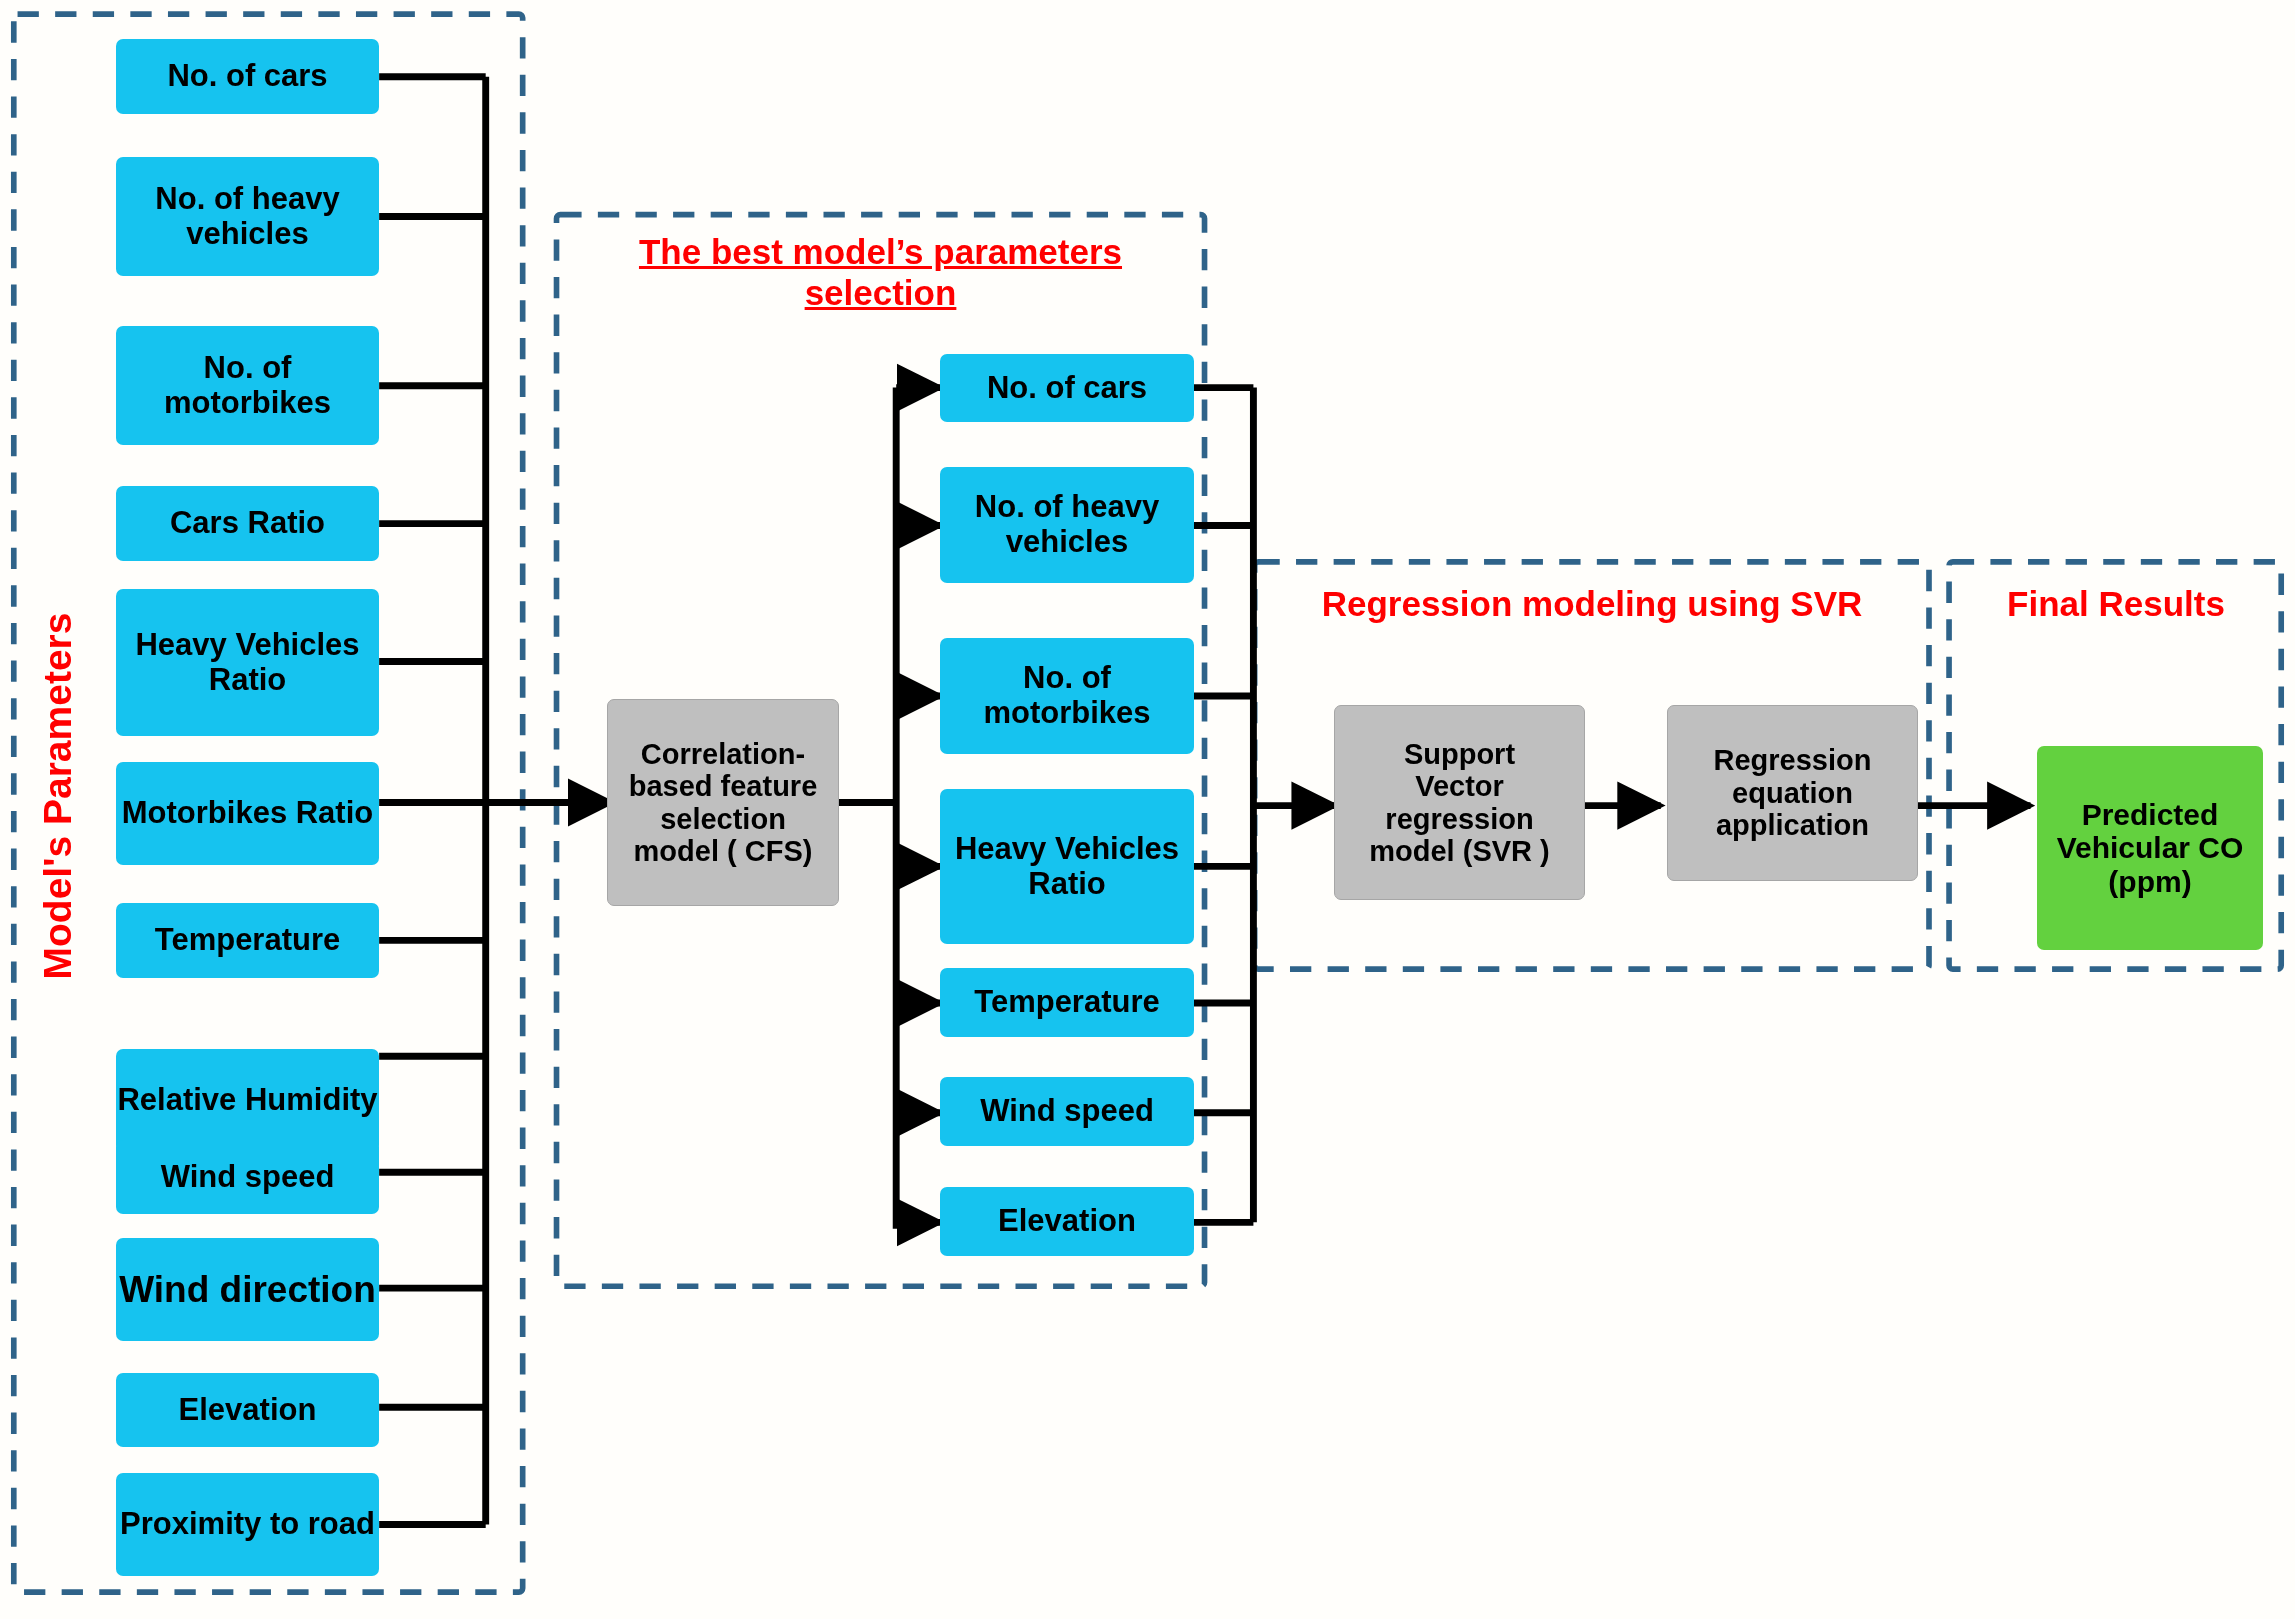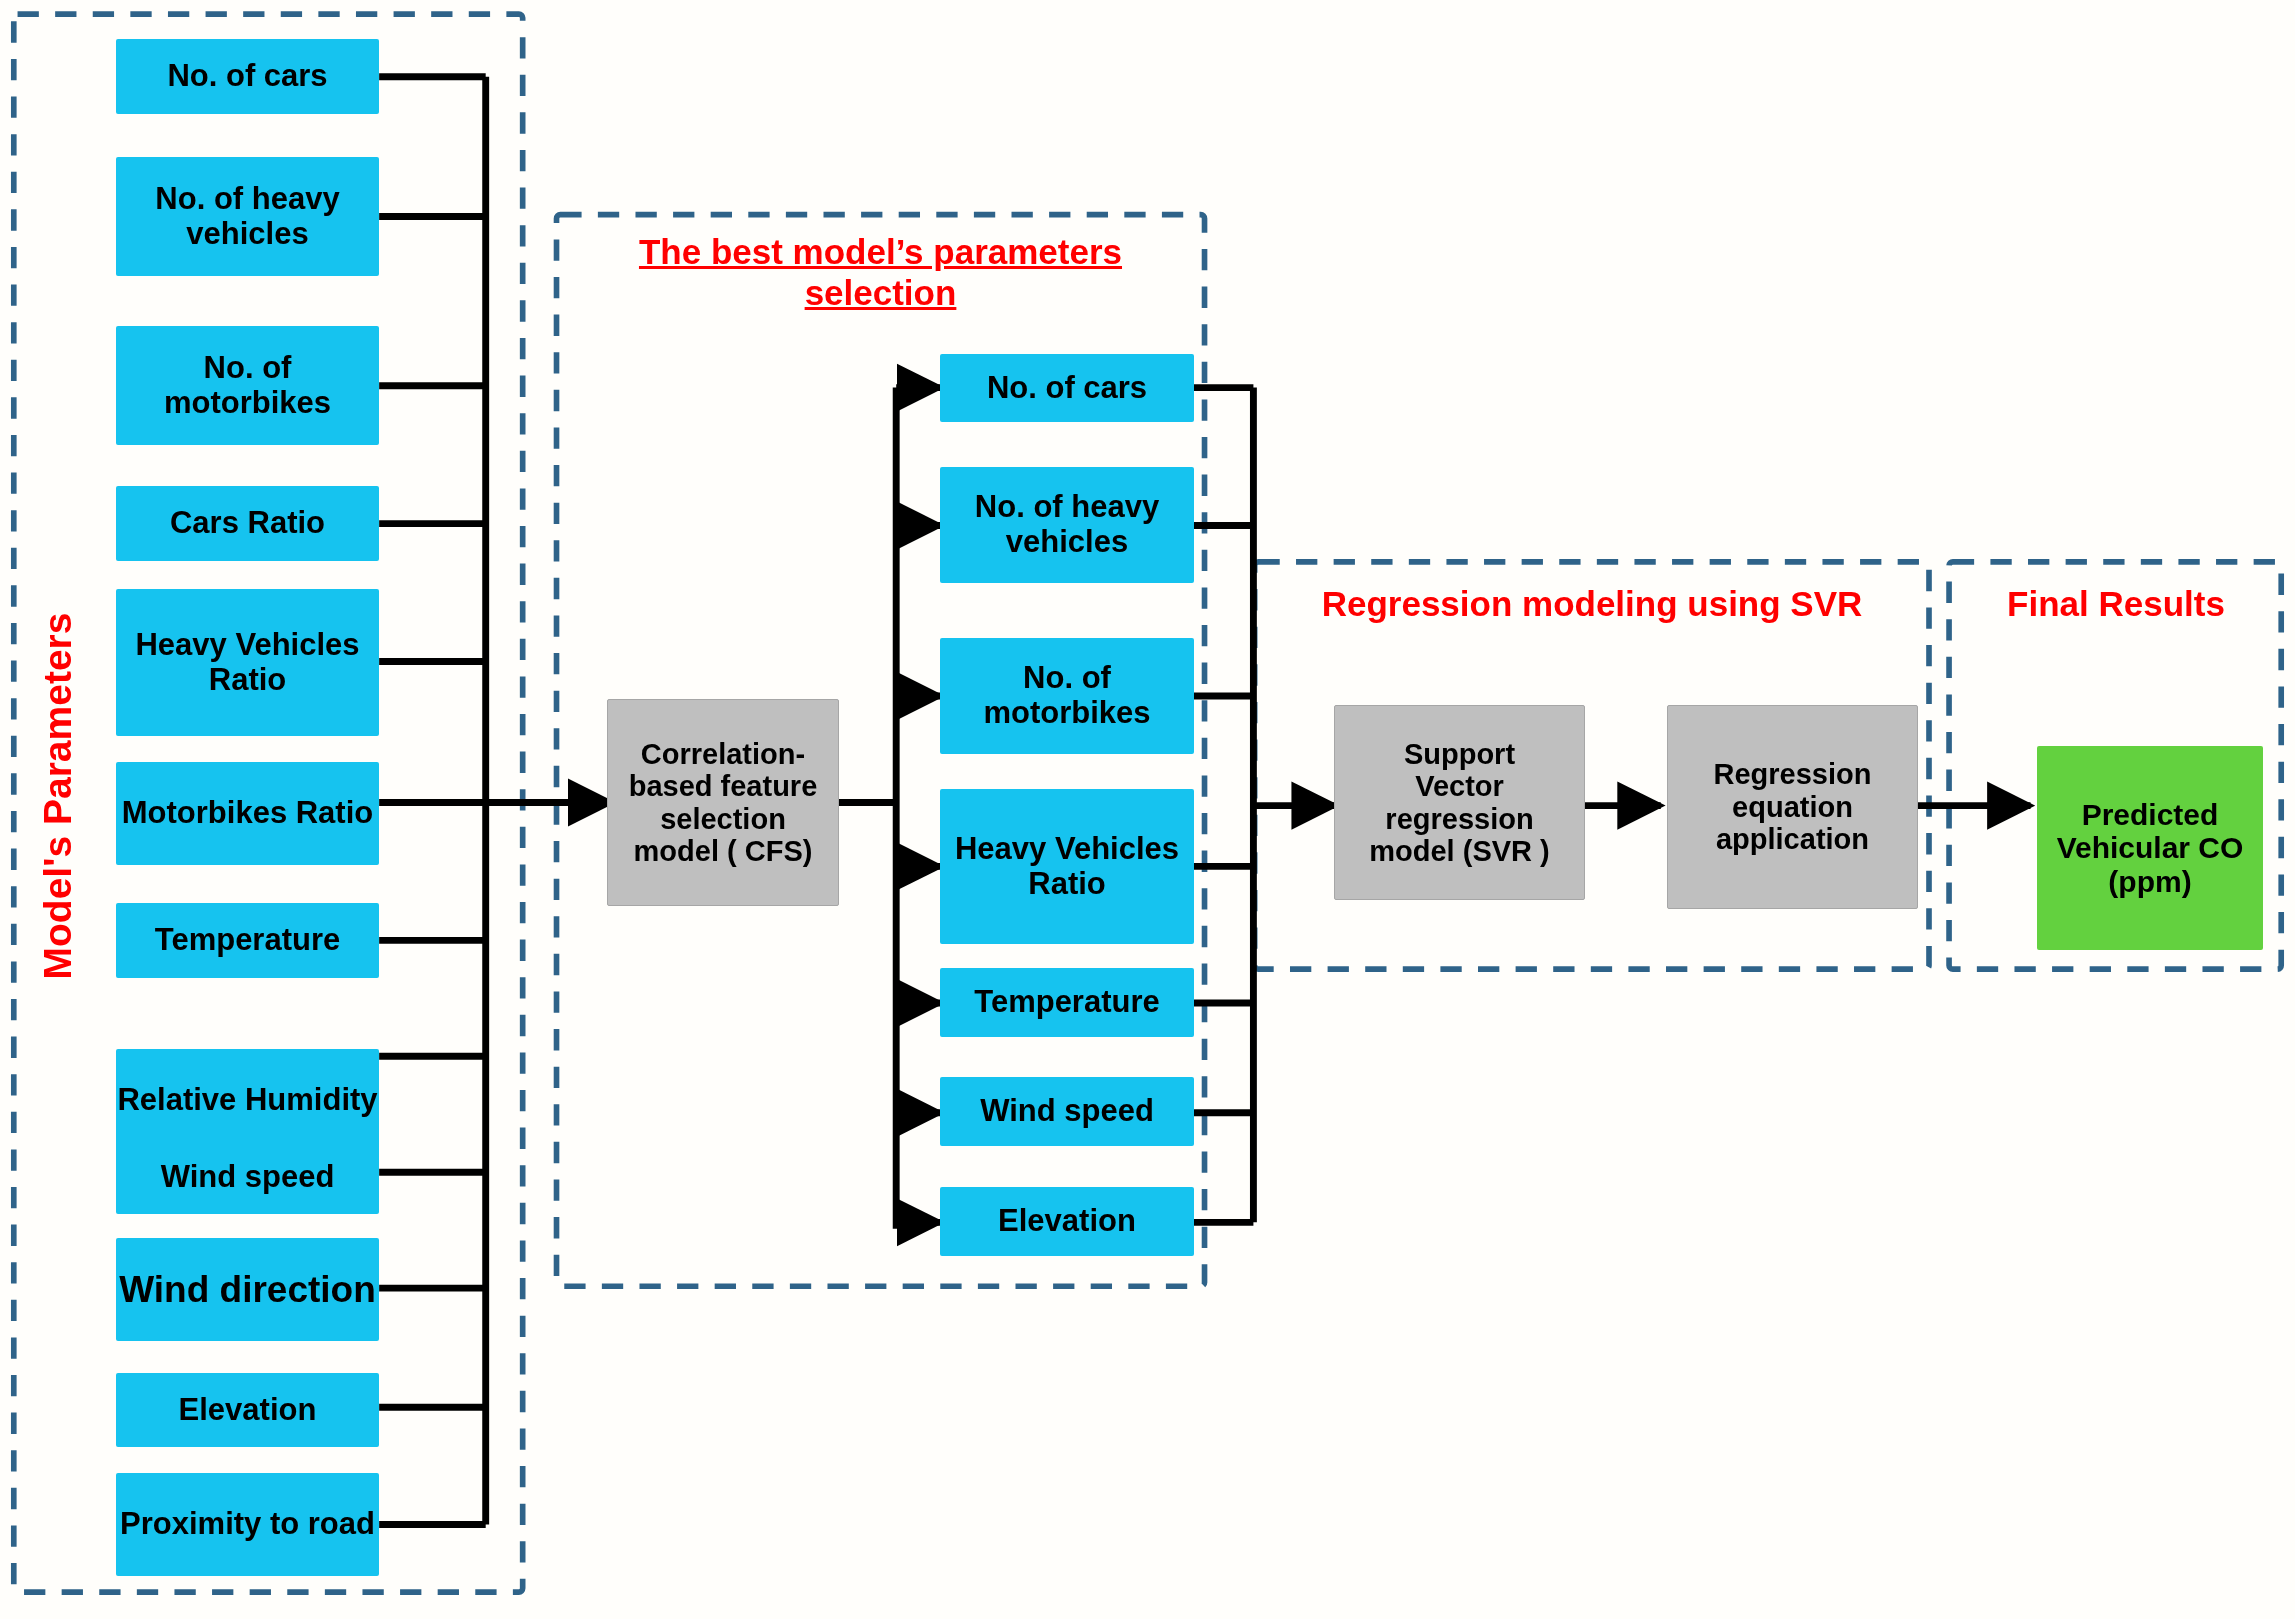--- a/index.html
+++ b/index.html
@@ -1,21 +1,21 @@
 <!DOCTYPE html>
 <html style="font-size:10px"><head>
 <meta charset="utf-8">
 <style>
   html,body{margin:0;padding:0;background:#ffffff;}
   body{font-family:"Liberation Sans",sans-serif;}
   #stage{position:relative;width:2295px;height:1620px;background:#fffefb;overflow:hidden;}
   svg.layer{position:absolute;left:0;top:0;width:2295px;height:1620px;pointer-events:none;}
 
   .node{position:absolute;box-sizing:border-box;display:flex;align-items:center;justify-content:center;text-align:center;
-        font-weight:bold;color:#000000;line-height:1.12;border-radius:2px;}
+        font-weight:bold;color:#000000;line-height:1.12;border-radius:7px;}
   .node.blue{background:#16c3ef;box-shadow:0 0 0 1.3px rgba(255,255,255,.0);}
   .node.grey{background:#bfbfbf;border:1.3px solid #a6a6a6;}
   .node.green{background:#63d13f;margin-top:41px;}
 
   .grouptitle{position:absolute;color:#ff0000;font-weight:bold;text-align:center;line-height:1.18;}
 
   .vlabel{position:absolute;color:#ff0000;font-weight:bold;
           transform-origin:center center;white-space:nowrap;}
 </style>
 </head>
@@ -109,19 +109,19 @@
   <div class="node blue" style="left:940px;top:354px;width:254px;height:68px;font-size:31px;">No. of cars</div>
   <div class="node blue" style="left:940px;top:467px;width:254px;height:116px;font-size:31px;">No. of heavy vehicles</div>
   <div class="node blue" style="left:940px;top:638px;width:254px;height:116px;font-size:31px;">No. of motorbikes</div>
   <div class="node blue" style="left:940px;top:789px;width:254px;height:155px;font-size:31px;">Heavy Vehicles Ratio</div>
   <div class="node blue" style="left:940px;top:968px;width:254px;height:69px;font-size:31px;">Temperature</div>
   <div class="node blue" style="left:940px;top:1077px;width:254px;height:69px;font-size:31px;">Wind speed</div>
   <div class="node blue" style="left:940px;top:1187px;width:254px;height:69px;font-size:31px;">Elevation</div>
 
   <div class="grouptitle" style="left:1266px;top:583px;width:652px;font-size:35px;">Regression modeling using SVR</div>
   <div class="node grey" style="left:1334px;top:705px;width:251px;height:195px;font-size:29px;padding:0 21px;">Support Vector regression model (SVR )</div>
-  <div class="node grey" style="left:1667px;top:705px;width:251px;height:204px;font-size:29px;padding:16px 10px;">Regression equation application</div>
+  <div class="node grey" style="left:1667px;top:705px;width:251px;height:176px;font-size:29px;padding:16px 10px;">Regression equation application</div>
 
   <div class="grouptitle" style="left:1956px;top:583px;width:320px;font-size:35px;text-align:center;">Final Results</div>
   <div class="node green" style="left:2037px;top:705px;width:226px;height:204px;font-size:30px;padding:0 7.5px;">Predicted Vehicular CO (ppm)</div>
 
 </div>
 
 
 </body></html>

